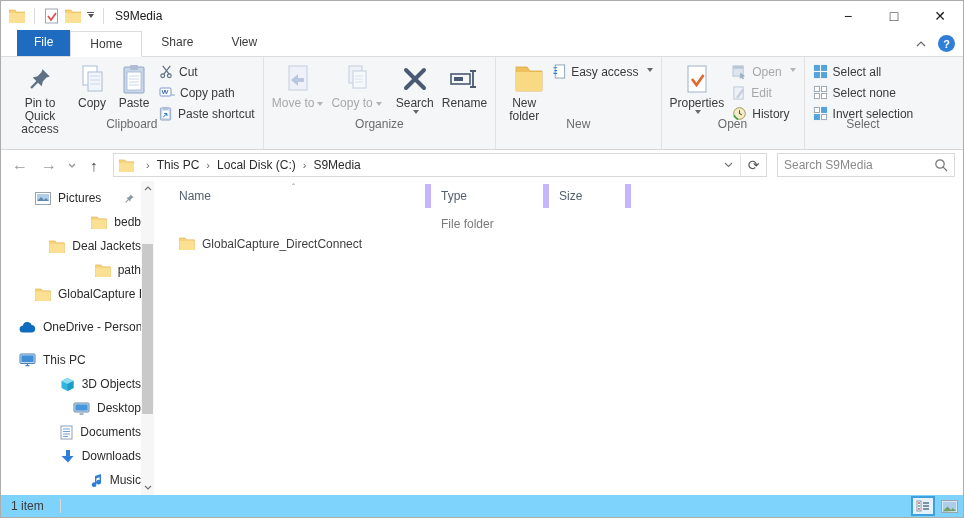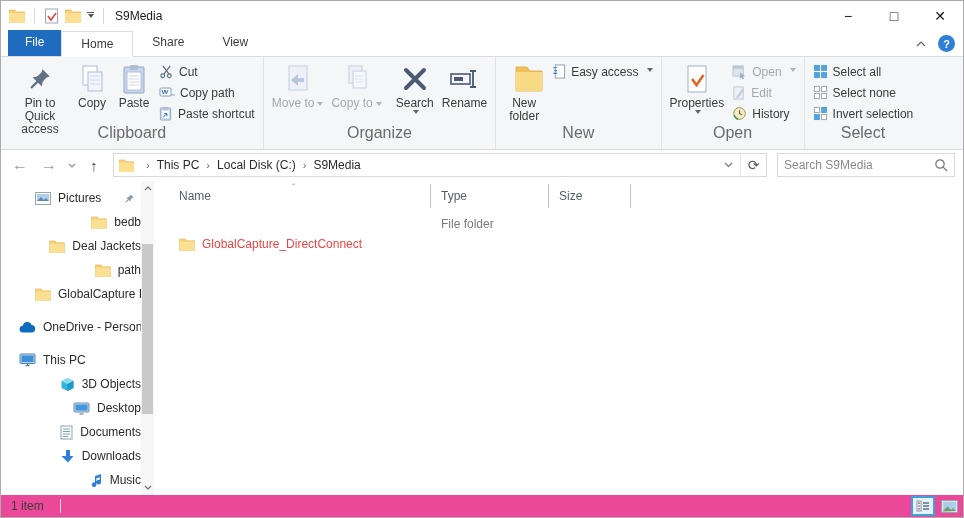--- a/index.html
+++ b/index.html
@@ -14,30 +14,30 @@
   .qat-drop { display:flex; flex-direction:column; align-items:center; gap:1px; cursor:default; }
   .qat-drop .bar { width:7px; height:1px; background:#555; }
   .caret-down { width:0; height:0; border:3px solid transparent; border-top:4px solid #555; }
   .title-text { margin-left:8px; color:#1a1a1a; }
   .wincontrols { margin-left:auto; display:flex; height:30px; }
   .winbtn { width:46px; height:30px; display:flex; align-items:center; justify-content:center; font-size:14px; color:#1a1a1a; }
 
   
   .tabrow { height:26px; display:flex; align-items:flex-end; background:#fff; border-bottom:1px solid #dcdcdc; position:relative; }
   .tab { padding:0 19px; line-height:25px; height:26px; color:#3b3b3b; }
-  .tab-file { background:#1f6bc0; color:#fff; margin-left:7px; padding:0 17px; }
+  .tab-file { background:#1f6bc0; color:#fff; margin-left:16px; padding:0 17px; }
   .tab-active { background:#fff; border:1px solid #dcdcdc; border-bottom:1px solid #fff; margin-bottom:-1px; z-index:2; }
   .tabrow-right { position:absolute; right:8px; bottom:4px; display:flex; align-items:center; gap:12px; }
   .help-btn { width:17px; height:17px; border-radius:50%; background:#2f7fd6; color:#fff; font-weight:bold; font-size:11px; display:flex; align-items:center; justify-content:center; }
 
   
   .ribbon { height:93px; background:#f5f6f7; border-bottom:1px solid #d8d8d8; display:flex; align-items:stretch; }
   .rgroup { position:relative; display:flex; align-items:flex-start; padding:1px 4px 17px 4px; }
   .rgroup + .rgroup { border-left:1px solid #e2e2e2; }
-  .rgroup-label { position:absolute; bottom:7px; left:0; right:0; text-align:center; color:#6b6b6b; font-size:16px; }
+  .rgroup-label { position:absolute; bottom:18px; left:0; right:0; text-align:center; color:#6b6b6b; font-size:12px; }
   .btn-lg { display:flex; flex-direction:column; align-items:center; padding:4px 4px 0; min-width:42px; }
   .btn-lg .ic { height:34px; display:flex; align-items:center; justify-content:center; }
   .btn-lg .lbl { text-align:center; line-height:13px; margin-top:1px; color:#3b3b3b; }
   .small-col { display:flex; flex-direction:column; margin-top:3px; }
   .btn-sm { display:flex; align-items:center; gap:5px; height:21px; padding:0 4px; color:#3b3b3b; white-space:nowrap; }
   .disabled .lbl, .btn-sm.disabled { color:#a8a8a8; }
   .rcaret { width:0; height:0; border:3px solid transparent; border-top:4px solid #666; display:inline-block; margin-left:3px; position:relative; top:2px; }
   .rcaret.dim { border-top-color:#b5b5b5; }
 
   
@@ -62,33 +62,33 @@
   .ind0 { padding-left:18px; } .ind1 { padding-left:34px;justify-content:flex-end; }
   .sideitem .lab { margin-left:7px; overflow:hidden; } .gap-md { height:9px; }
   .pin-mini { margin-left:auto; margin-right:6px; flex-shrink:0; }
   .sscroll { position:absolute; top:0; bottom:0; right:2px; width:13px; background:#f6f6f6; display:flex; flex-direction:column; align-items:center; }
   .sscroll .sarrow { height:15px; display:flex; align-items:center; justify-content:center; color:#6f6f6f; font-size:9px; }
   .sscroll .strack { flex:1; width:100%; position:relative; }
   .sscroll .sthumb { position:absolute; top:48px; left:1px; width:11px; height:170px; background:#c9c9c9; }
 
   .main { flex:1; padding-top:3px; position:relative; }
   .cols { display:flex; height:24px; align-items:center; color:#53616e; position:relative; }
-  .col { height:100%; display:flex; align-items:center; border-right:1px solid #c4b5fd; }
+  .col { height:100%; display:flex; align-items:center; border-right:6px solid #c4b5fd; }
   .col-name { width:275px; padding-left:23px; }
   .col-type { width:118px; padding-left:10px; }
   .col-size { width:82px; padding-left:10px; }
   .sort-caret { position:absolute; left:136px; top:-2px; color:#8a98a6; font-size:9px; }
   .filerow { display:flex; height:28px; align-items:center; margin-top:2px; }
-  .cell-name { width:275px; display:flex; align-items:flex-end; padding-left:23px; color:#ef4444;margin-top:39px; }
+  .cell-name { width:275px; display:flex; align-items:flex-start; padding-left:23px; color:#404040;margin-top:39px; }
   .cell-name .lab { margin-left:7px; }
   .cell-type { width:118px; padding-left:10px; color:#7a7a7a; }
   .cell-size { width:82px; padding-left:10px; color:#7a7a7a; }
 
   
-  .statusbar { position:absolute; left:0; right:0; bottom:0; height:22px; display:flex; align-items:center; background:#ec4899; }
+  .statusbar { position:absolute; left:0; right:0; bottom:0; height:22px; display:flex; align-items:center; background:#7dd3fc; }
   .status-count { padding-left:10px; color:#3b3b3b; }
   .status-sep { width:1px; height:14px; background:#d9d9d9; margin-left:16px; }
   .viewbtns { margin-left:auto; display:flex; align-items:center; gap:3px; padding-right:3px; }
   .vbtn-details { width:24px; height:20px; border:2px solid #41a0dc; background:#e4f2fb; display:flex; align-items:center; justify-content:center; }
   .vbtn-thumb { width:22px; height:18px; display:flex; align-items:center; justify-content:center; }
 
   svg { display:block; }
 </style>
 </head>
 <body>

